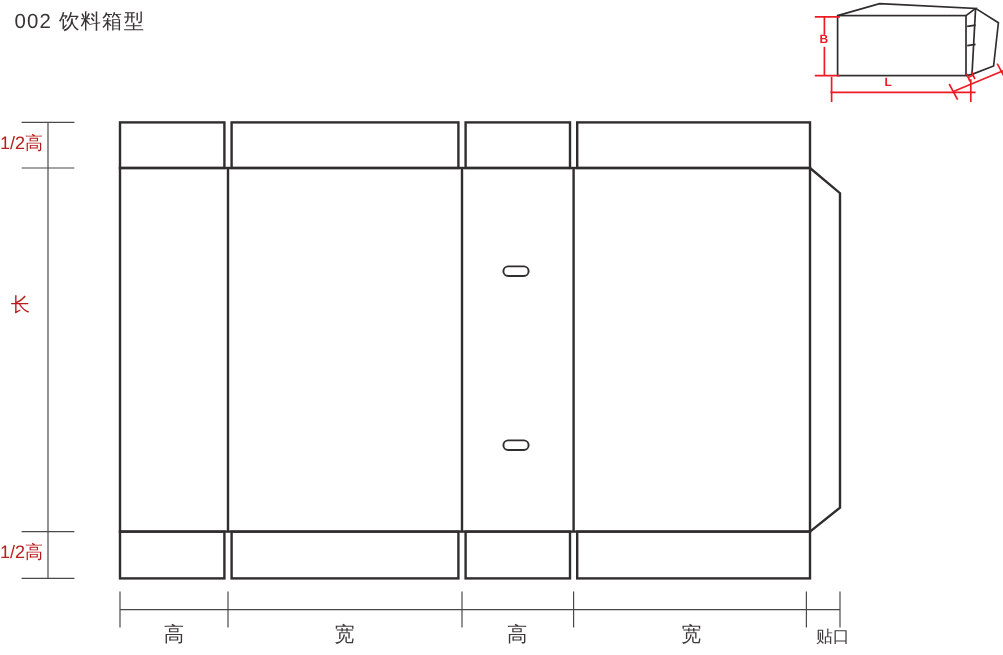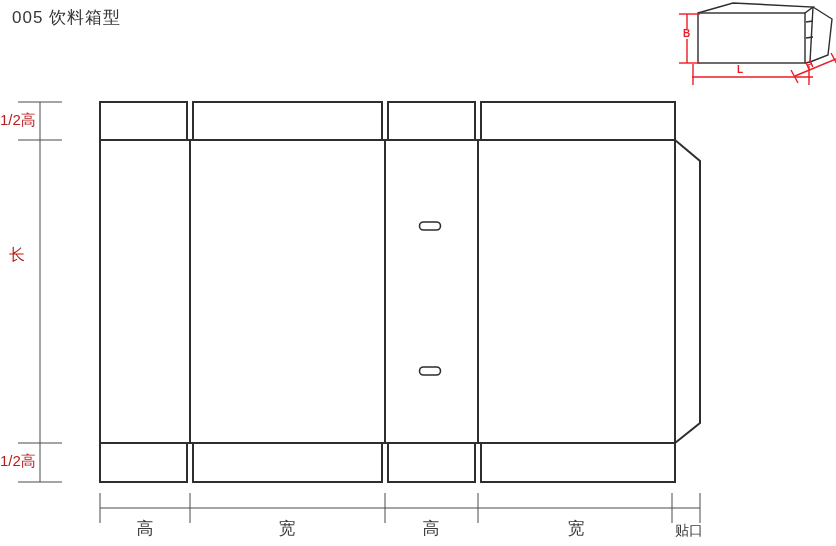--- a/index.html
+++ b/index.html
@@ -28,21 +28,21 @@
   }
   .dimlbl{font-size:15px;color:#b91c1c;}
   .half-top{left:0;top:112px;width:40px;}
   .body-len{left:9px;top:247px;font-size:16px;}
   .half-bot{left:0;top:453px;width:40px;}
   .botlbl{font-size:17px;color:#3c3839;top:520px;width:60px;text-align:center;}
   .b1{left:115px;}
   .b2{left:257px;}
   .b3{left:401px;}
   .b4{left:546px;}
-  .bglue{left:670px;top:523px;width:38px;text-align:center;font-size:14px;}
+  .bglue{left:670px;top:523px;width:38px;text-align:right;font-size:14px;}
   .redlbl{color:var(--red);font-size:10px;font-weight:bold;}
   .dimB{left:682px;top:29px;background:var(--bg);padding:0 1px;}
   .dimL{left:737px;top:65px;}
   .dimH{left:806px;top:60px;transform:rotate(-24deg);transform-origin:center;}
 </style>
 </head>
 <body>
 
 <div class="stage">
 
@@ -118,21 +118,21 @@
       <line x1="692" y1="77" x2="813" y2="77"></line>
       <line x1="693" y1="64" x2="693" y2="85"></line>
       <line x1="809" y1="66" x2="809" y2="85"></line>
 
       <line x1="795" y1="76" x2="836" y2="59"></line>
       <line x1="791" y1="70" x2="798" y2="83"></line>
       <line x1="831" y1="53" x2="838" y2="66"></line>
     </g>
   </svg>
 
-  <div class="lbl title">005 饮料箱型</div>
+  <div class="lbl title">002 饮料箱型</div>
 
   <div class="lbl dimlbl half-top">1/2高</div>
   <div class="lbl dimlbl body-len">长</div>
   <div class="lbl dimlbl half-bot">1/2高</div>
 
   <div class="lbl botlbl b1">高</div>
   <div class="lbl botlbl b2">宽</div>
   <div class="lbl botlbl b3">高</div>
   <div class="lbl botlbl b4">宽</div>
   <div class="lbl botlbl bglue">贴口</div>

